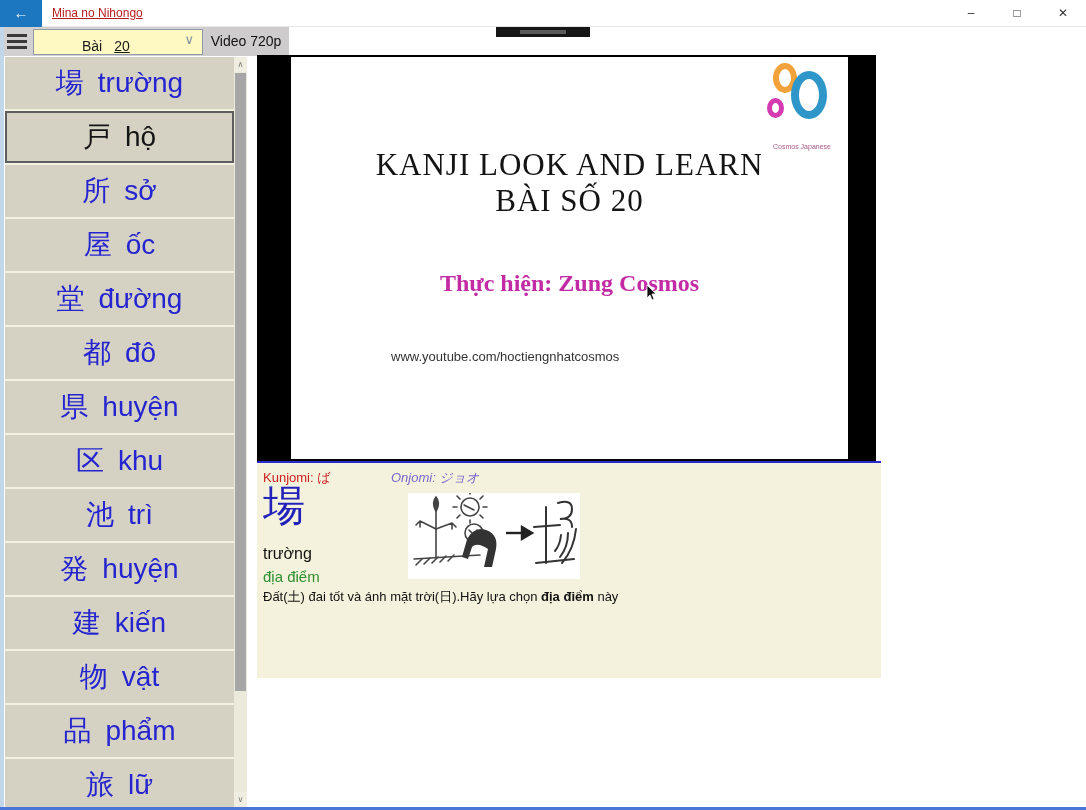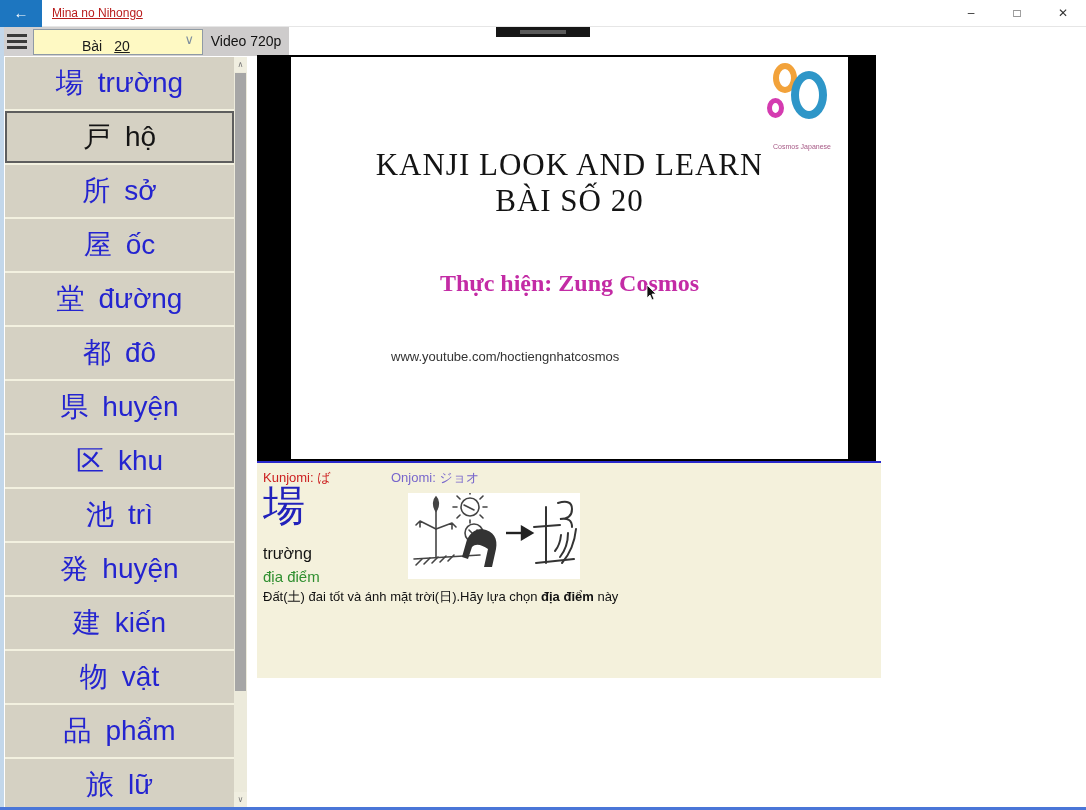--- a/index.html
+++ b/index.html
@@ -51,21 +51,21 @@
   .logo-text { position:absolute; left:0; bottom:10px; width:82px; text-align:center; font-size:7px; color:#a75a86; }
 
   .cursor { position:absolute; left:646px; top:284px; width:12px; height:18px; z-index:5; }
 
   .blue-line { position:absolute; left:257px; top:461px; width:624px; height:2px; background:#2929cc; }
 
   
   .panel { position:absolute; left:257px; top:463px; width:624px; height:215px; background:#f4f1dc; font-size:13px; }
   .kunjomi-row { position:absolute; left:6px; top:6px; }
   .kunjomi { color:#cc2020; }
-  .onjomi { position:absolute; left:128px; top:0; color:#7766cc; white-space:nowrap; }
+  .onjomi { position:absolute; left:128px; top:0; color:#7766cc; white-space:nowrap;font-style:italic; }
   .big-kanji { position:absolute; left:6px; top:20px; font-size:42px; color:#2222bb; line-height:1.1; }
   .sketch { position:absolute; left:151px; top:30px; width:172px; height:86px; background:#fff; }
   .reading-viet { position:absolute; left:6px; top:82px; font-size:16px; color:#111; }
   .meaning { position:absolute; left:6px; top:105px; font-size:15px; color:#2f8f2f; }
   .mnemonic { position:absolute; left:6px; top:125px; font-size:13px; color:#111; white-space:nowrap; }
   .mnemonic b { font-weight:bold; }
   .vocab { position:absolute; left:6px; top:170px; }
   .vocab-row { display:flex; height:21px; align-items:center; }
   .vocab-word { width:67px; color:#2424d0; }
   .vocab-kana { width:57px; color:#e03030; }

